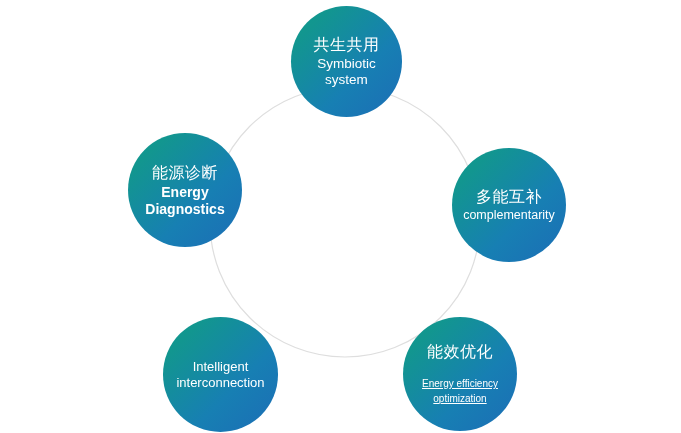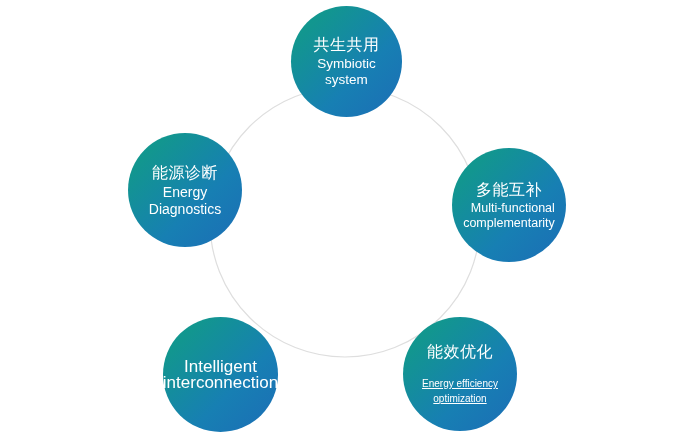--- a/index.html
+++ b/index.html
@@ -64,22 +64,22 @@
   }
   #node-bottom-left {
     left: 163px;  top: 317px; width: 115px; height: 115px;
   }
   #node-left {
     left: 128px;  top: 133px; width: 114px; height: 114px;
   }
   #node-top .en { font-size: 13.5px; line-height: 16px; }
   #node-right .en { font-size: 12.5px; line-height: 15px; }
   #node-bottom-right .en { font-size: 10px; line-height: 15px; text-decoration: underline; }
-  #node-bottom-left .en { font-size: 17px; line-height: 15.5px; }
-  #node-left .en { font-size: 14px; line-height: 16.5px; }
+  #node-bottom-left .en { font-size: 13px; line-height: 15.5px; }
+  #node-left .en { font-size: 14px; line-height: 16.5px; font-weight: bold; }
 </style>
 </head>
 <body>
 
 <div id="diagram">
 
   <svg id="ring-svg" viewBox="0 0 681 433" xmlns="http://www.w3.org/2000/svg">
     <circle cx="345" cy="222" r="135" fill="none" stroke="#dedede" stroke-width="1.2"></circle>
   </svg>
 
@@ -87,21 +87,20 @@
     <div class="cn">共生共用</div>
     <div class="en">
       <div>Symbiotic</div>
       <div>system</div>
     </div>
   </div>
 
   <div class="node" id="node-right">
     <div class="cn">多能互补</div>
     <div class="en">
-      <div>Multi-functional</div>
       <div>complementarity</div>
     </div>
   </div>
 
   <div class="node" id="node-bottom-right">
     <div class="cn">能效优化</div>
     <div class="en">
       <div>Energy efficiency</div>
       <div>optimization</div>
     </div>

